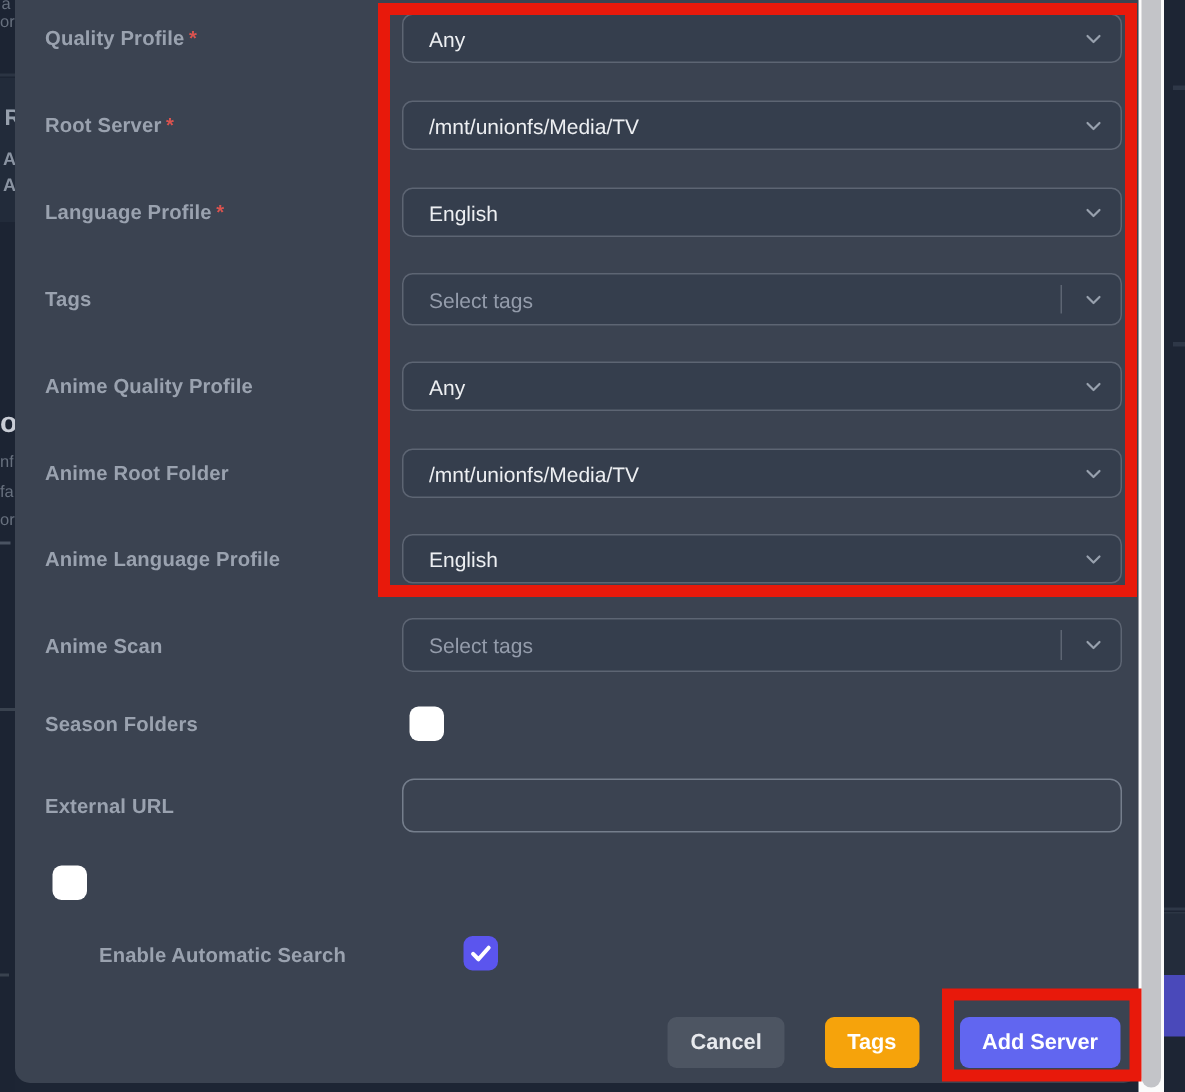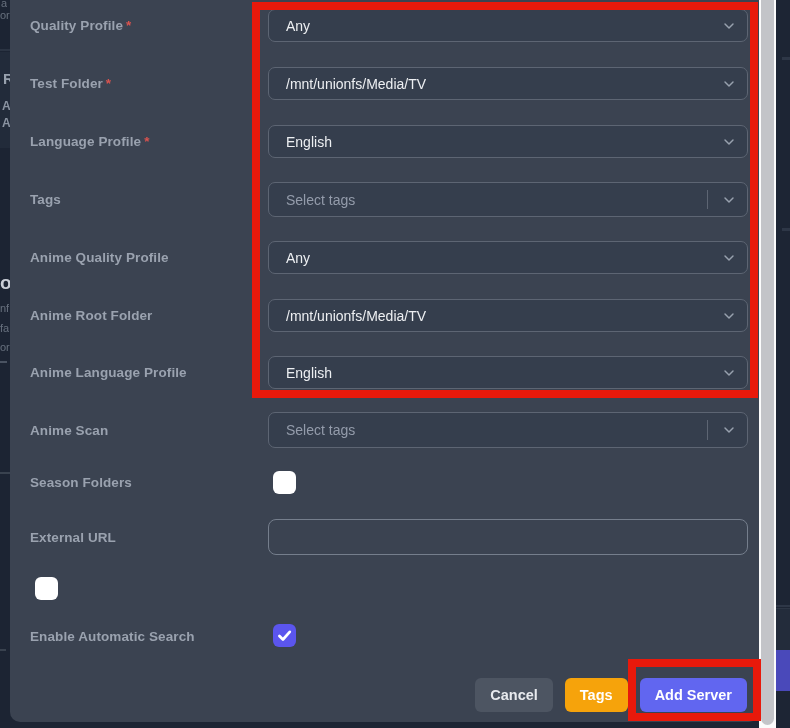--- a/index.html
+++ b/index.html
@@ -47,21 +47,21 @@
 
   .checkbox {
     width:23px; height:23px; background:#ffffff; border-radius:6px;
     display:flex; align-items:center; justify-content:center; cursor:pointer;
   }
   .checkbox svg { display:none; }
   .checkbox.checked { background:#5b55ee; }
   .checkbox.checked svg { display:block; }
 
   
-  .btn-row { position:absolute; right:12px; top:678px; display:flex; gap:12px; }
+  .btn-row { position:absolute; right:12px; top:678px; display:flex; gap:27px; }
   .btn {
     height:34px; border:none; border-radius:6px; padding:0 15px;
     font-size:14.5px; font-weight:700; color:#ffffff; cursor:pointer;
     font-family:"Liberation Sans", sans-serif; display:flex; align-items:center;
   }
   .btn.cancel { background:#4d5562; color:#e8eaee; }
   .btn.test { background:#f6a30b; }
   .btn.add { background:#6166f0; }
 
   
@@ -110,21 +110,21 @@
         <div class="select">
       <span class="value">Any</span>
       <svg class="chev" width="16" height="16" viewBox="0 0 20 20" fill="none">
             <path d="M5 7.5l5 5 5-5" stroke="#98a1ae" stroke-width="1.8" stroke-linecap="round" stroke-linejoin="round"></path>
           </svg>
     </div>
       </div>
   </div>
 
   <div class="row" style="top:67px; height:33px;">
-    <div class="label"><span>Test Folder</span><span class="req">*</span></div>
+    <div class="label"><span>Root Server</span><span class="req">*</span></div>
     <div class="control">
         <div class="select">
       <span class="value">/mnt/unionfs/Media/TV</span>
       <svg class="chev" width="16" height="16" viewBox="0 0 20 20" fill="none">
             <path d="M5 7.5l5 5 5-5" stroke="#98a1ae" stroke-width="1.8" stroke-linecap="round" stroke-linejoin="round"></path>
           </svg>
     </div>
       </div>
   </div>
 
@@ -217,21 +217,21 @@
   </div>
 
   <div class="row" style="top:577px; height:23px;">
     <div class="control" style="margin-left:5px;">
         <div class="checkbox">
       
     </div>
       </div>
   </div>
 
-  <div class="row" style="top:624px; height:24px;">
+  <div class="row" style="top:624px; height:24px;margin-left:36px;">
     <div class="label"><span>Enable Automatic Search</span></div>
     <div class="control" style="margin-left:5px;">
         <div class="checkbox checked">
       <svg width="17" height="17" viewBox="0 0 20 20" fill="none">
             <path d="M4 10.5l4.2 4.2 8-9" stroke="#ffffff" stroke-width="3.2" stroke-linecap="round" stroke-linejoin="round"></path>
           </svg>
     </div>
       </div>
   </div>
 

